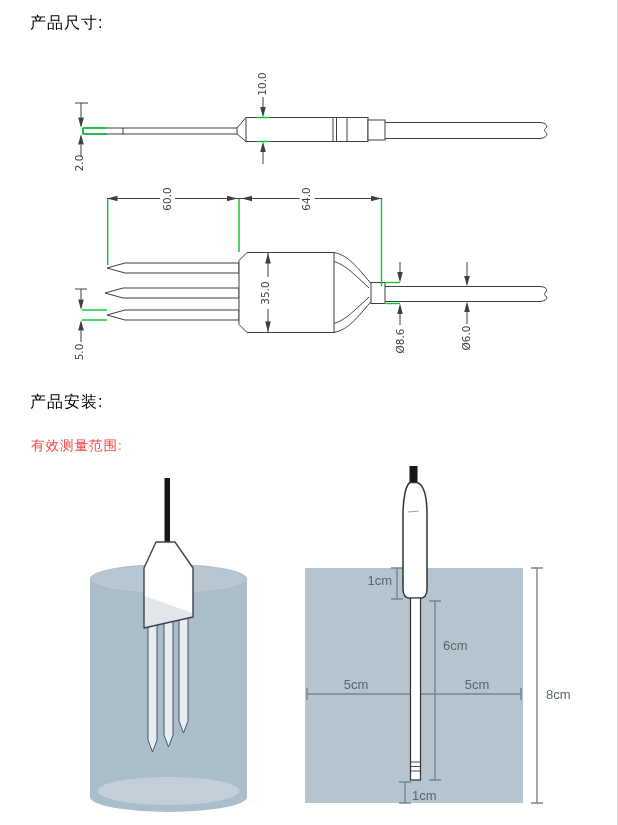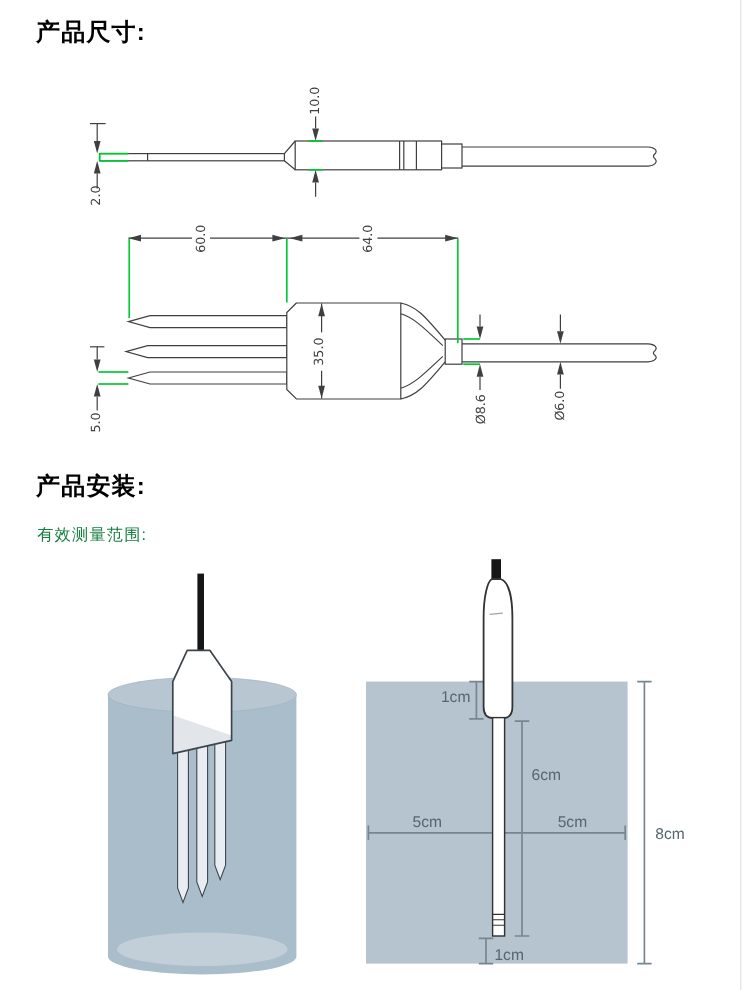--- a/index.html
+++ b/index.html
@@ -1,22 +1,22 @@
 <!DOCTYPE html>
 <html><head>
 <meta charset="utf-8">
 <style>
   html,body{margin:0;padding:0;background:#fff;}
   #page{position:relative;width:618px;height:825px;background:#fff;overflow:hidden;
         font-family:"Liberation Sans",sans-serif;}
-  .h1{position:absolute;left:30px;font-size:20px;font-weight:bold;color:#000;
+  .h1{position:absolute;left:30px;font-size:16px;font-weight:normal;color:#000;
       letter-spacing:1px;}
   #title-dim{top:13px;}
   #title-install{top:392px;}
-  #subtitle-range{position:absolute;left:31px;top:437px;font-size:13.5px;color:#15803d;
+  #subtitle-range{position:absolute;left:31px;top:437px;font-size:13.5px;color:#ef4444;
       letter-spacing:1px;}
   #right-edge{position:absolute;right:0;top:0;width:1px;height:825px;background:#d6d6d6;}
   svg{position:absolute;left:0;top:0;}
   .cad-t{font-family:"DejaVu Sans",sans-serif;font-size:10.5px;fill:#3f3f3f;}
   .dim-t{font-family:"Liberation Sans",sans-serif;font-size:13px;fill:#56676f;}
 </style>
 </head>
 <body>
 
 <div id="page">

